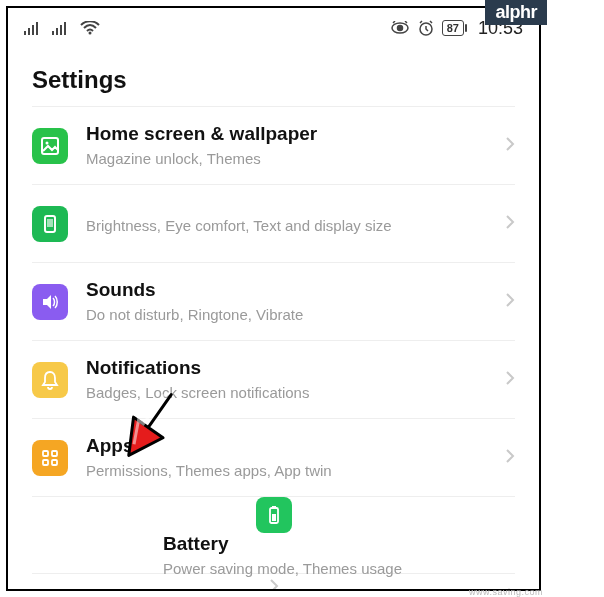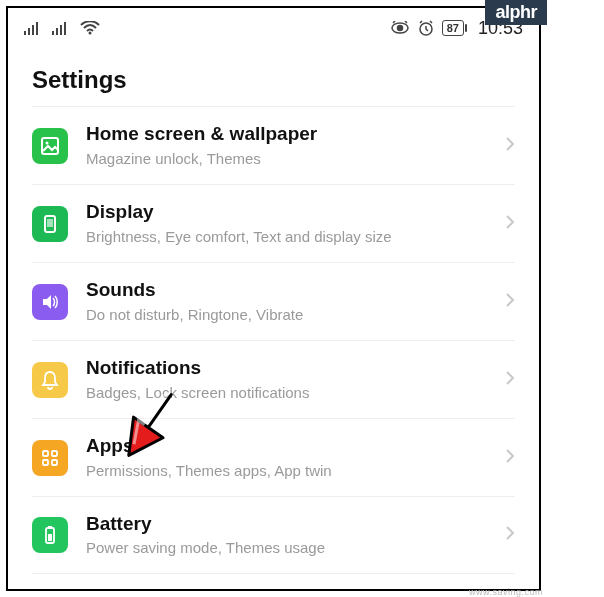--- a/index.html
+++ b/index.html
@@ -14,21 +14,21 @@
   .sb-right { display: flex; align-items: center; gap: 8px; margin-left: auto; }
   .sb-time { font-size: 18px; font-weight: 400; color: #222; margin-left: 6px; }
   .sb-batt { border: 1.5px solid #444; border-radius: 3px; font-size: 11px; font-weight: 600; padding: 0 4px; line-height: 14px; position: relative; color: #333; }
   .sb-batt::after { content:""; position:absolute; right:-4px; top:3px; width:2px; height:8px; background:#444; border-radius:1px; }
   .sb-ico svg { display: block; }
 
   .title { font-size: 24px; font-weight: 600; color: #111; padding: 18px 24px 12px; }
 
   .list { padding: 0 24px; }
   .row { display: flex; align-items: center; height: 78px; border-top: 1px solid #eee; cursor: pointer; }
-  .row:last-child { border-bottom: 1px solid #eee; }
+  .row:last-child { border-bottom: 1px solid #eee; flex-direction: column; }
   .icon-box { width: 36px; height: 36px; border-radius: 8px; display: flex; align-items: center; justify-content: center; flex-shrink: 0; }
   .row .texts { margin-left: 18px; flex: 1; min-width: 0; }
   .row .t1 { font-size: 19px; color: #111; font-weight: 700; line-height: 1.2; }
   .row .t2 { font-size: 15px; color: #9a9a9a; margin-top: 4px; line-height: 1.2; }
   .chev { color: #c9c9c9; flex-shrink: 0; }
 
   .c-green  { background: #28c24a; }
   .c-green2 { background: #1db954; }
   .c-purple { background: #8a5cf0; }
   .c-yellow { background: #f7c948; }
@@ -127,21 +127,20 @@
       </div>
 
       <div class="row">
         <div class="icon-box c-green2">
           <svg width="22" height="22" viewBox="0 0 22 22">
               <rect x="6" y="3" width="10" height="16" rx="2" fill="none" stroke="#fff" stroke-width="2"></rect>
               <rect x="8" y="6" width="6" height="8" fill="#fff" opacity="0.6"></rect>
             </svg>
         </div>
         <div class="texts">
-          <div class="t1">Display</div>
           <div class="t2">Brightness, Eye comfort, Text and display size</div>
         </div>
         <span class="chev"><svg width="10" height="16" viewBox="0 0 10 16">
               <path d="M2 2 L8 8 L2 14" fill="none" stroke="currentColor" stroke-width="2"></path>
             </svg></span>
       </div>
 
       <div class="row">
         <div class="icon-box c-purple">
           <svg width="22" height="22" viewBox="0 0 22 22">

